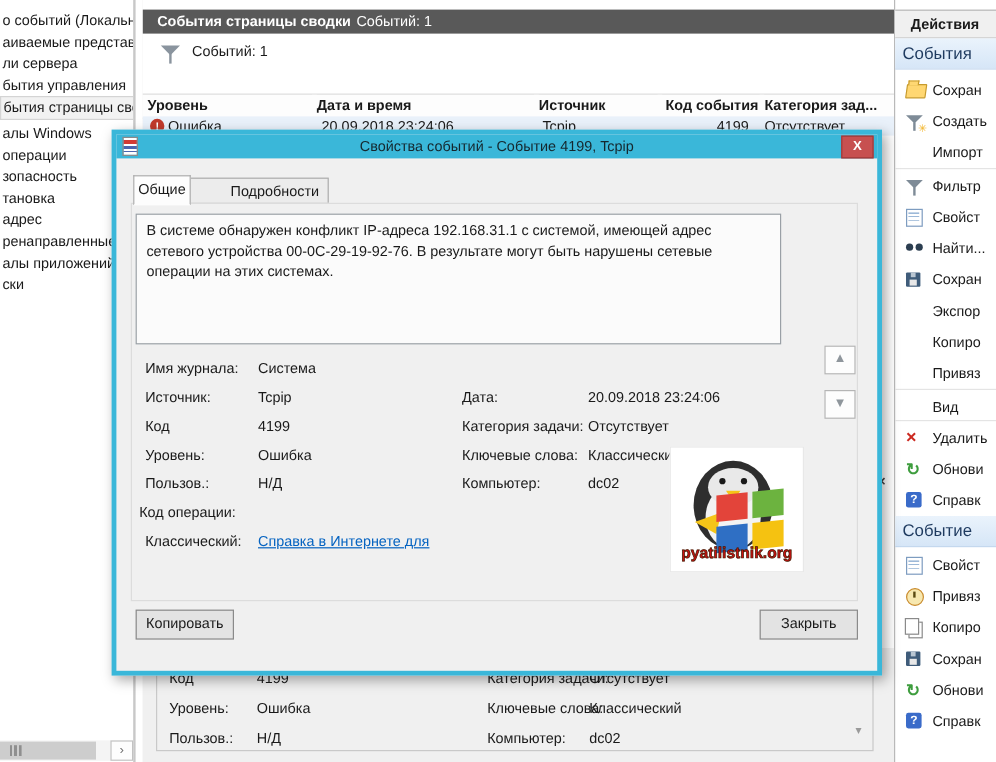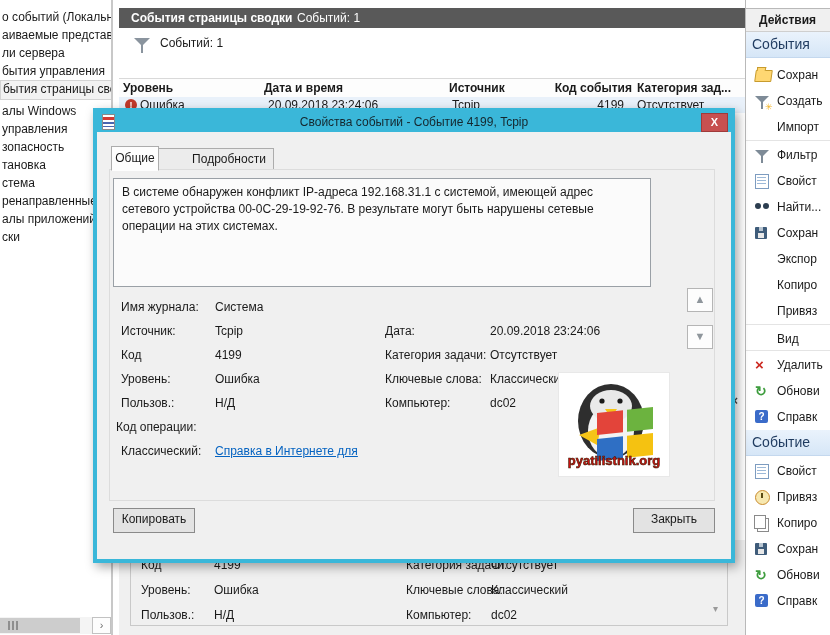--- a/index.html
+++ b/index.html
@@ -87,24 +87,24 @@
 
 <div class="screen">
 
   <div class="ab" style="left:0;top:0;width:110px;height:616px;background:#fff;">
     <div class="tree-item ab" style="left:0;top:8px;width:110px;">о событий (Локальнь</div>
     <div class="tree-item ab" style="left:0;top:26px;width:110px;">аиваемые представле</div>
     <div class="tree-item ab" style="left:0;top:44px;width:110px;">ли сервера</div>
     <div class="tree-item ab" style="left:0;top:62px;width:110px;">бытия управления</div>
     <div class="tree-item sel ab" style="left:0;top:80px;width:108px;">бытия страницы свод</div>
     <div class="tree-item ab" style="left:0;top:102px;width:110px;">алы Windows</div>
-    <div class="tree-item ab" style="left:0;top:120px;width:110px;">управления</div>
+    <div class="tree-item ab" style="left:0;top:120px;width:110px;">операции</div>
     <div class="tree-item ab" style="left:0;top:138px;width:110px;">зопасность</div>
     <div class="tree-item ab" style="left:0;top:156px;width:110px;">тановка</div>
-    <div class="tree-item ab" style="left:0;top:174px;width:110px;">стема</div>
+    <div class="tree-item ab" style="left:0;top:174px;width:110px;">адрес</div>
     <div class="tree-item ab" style="left:0;top:192px;width:110px;">ренаправленные</div>
     <div class="tree-item ab" style="left:0;top:210px;width:110px;">алы приложений</div>
     <div class="tree-item ab" style="left:0;top:228px;width:110px;">ски</div>
   </div>
 
   <div class="ab" style="left:0;top:617px;width:112px;height:17px;background:#f4f4f4;">
     <div class="tree-hthumb ab" style="left:0;top:1px;width:80px;"><span class="grip"></span></div>
     <div class="scrollbtn ab" style="left:92px;top:0;">›</div>
   </div>
 

